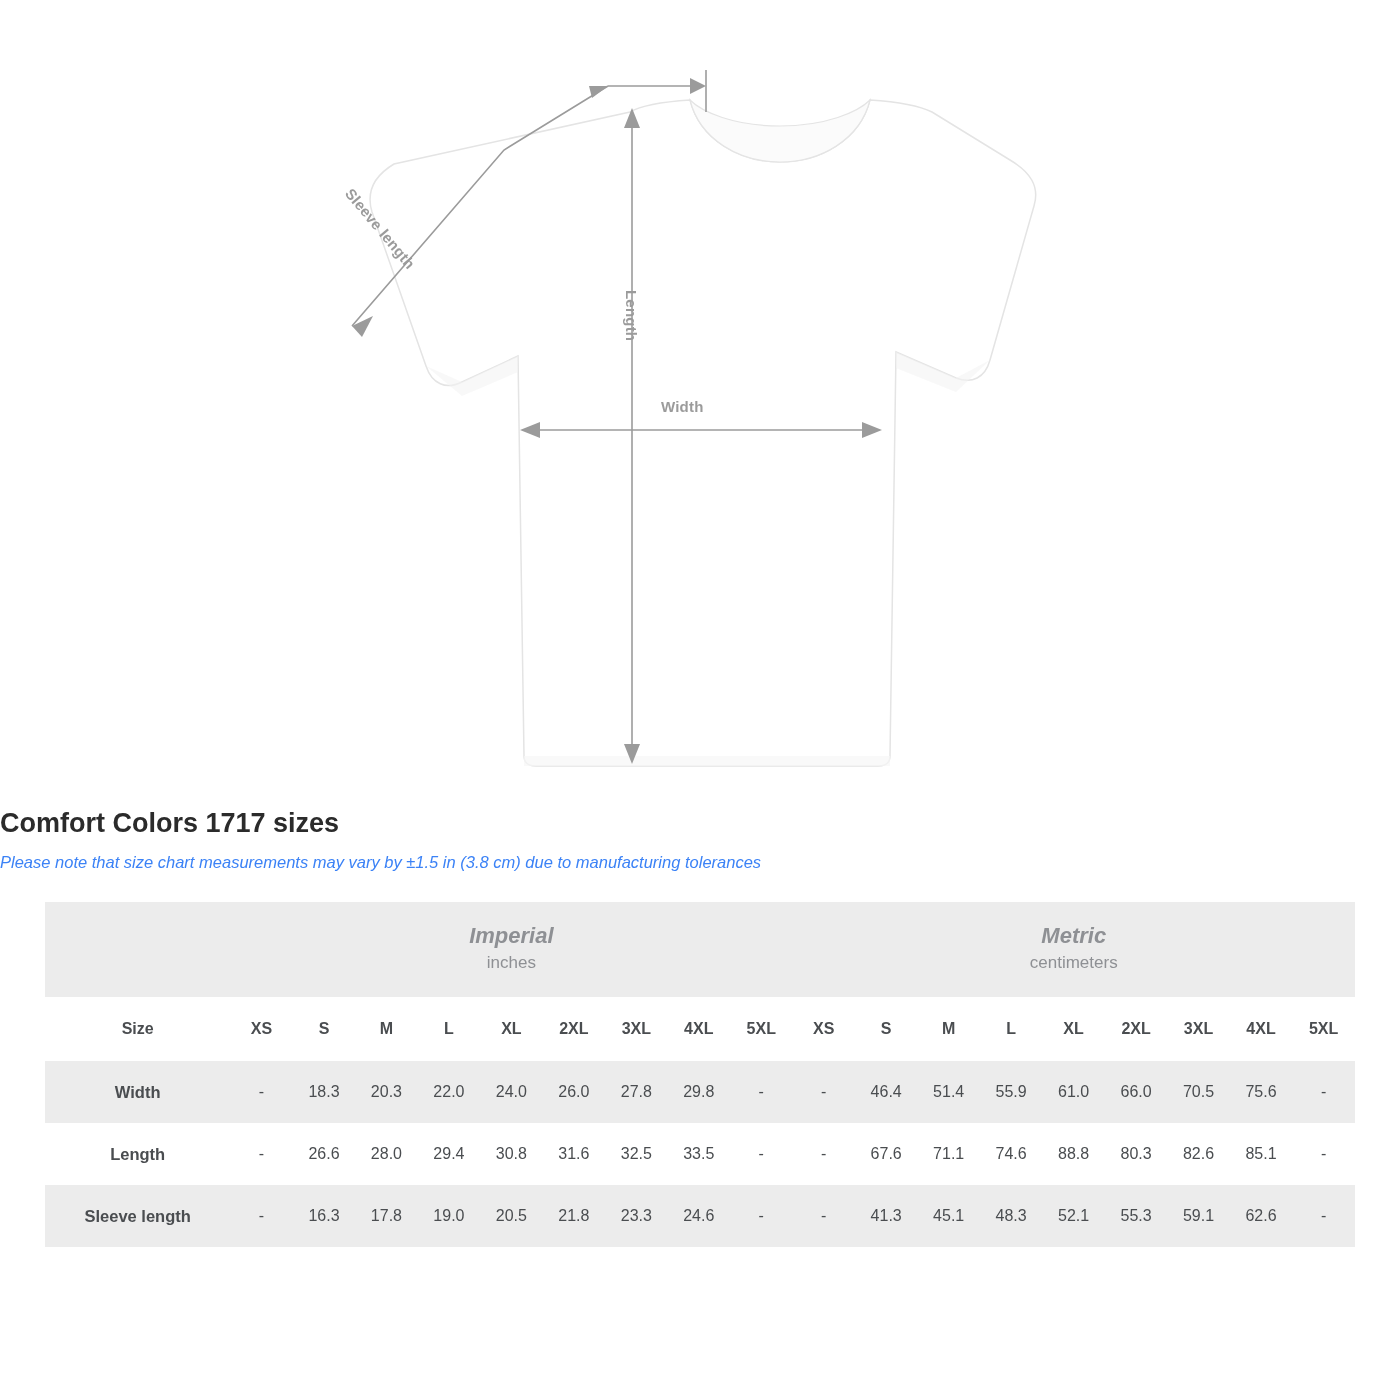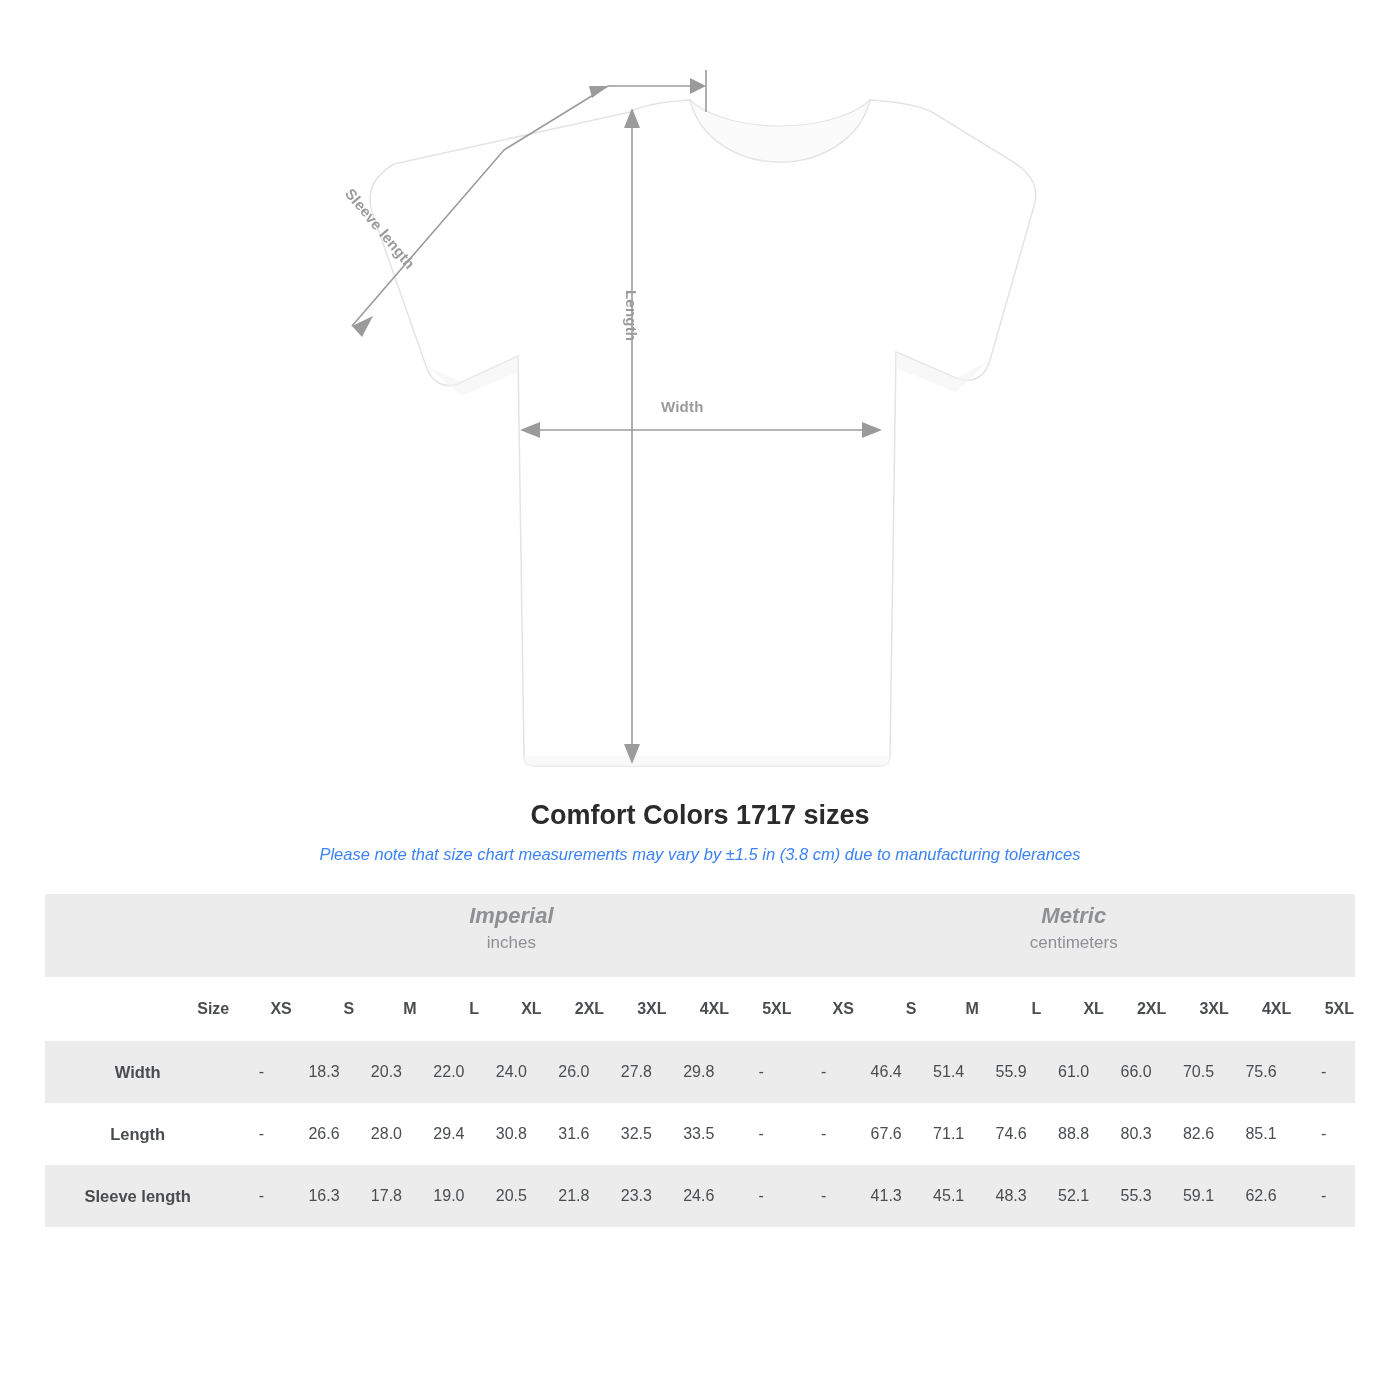--- a/index.html
+++ b/index.html
@@ -51,21 +51,21 @@
     transform: rotate(90deg);
     transform-origin: left top;
   }
   #label-width {
     left: 661px;
     top: 398px;
   }
 
   
   .title-block {
-    text-align: center;
+    margin-top: 8px;
   }
   .chart-title {
     font-size: 27px;
     font-weight: bold;
     color: #2b2b2b;
     margin: 0 0 14px 0;
   }
   .chart-note {
     font-size: 16.5px;
     font-style: italic;
@@ -83,21 +83,21 @@
     width: 100%;
     table-layout: fixed;
   }
   table.size-table td, table.size-table th {
     border: none;
     text-align: center;
     vertical-align: middle;
   }
   .unit-header-cell {
     background: #ececec;
-    padding: 8px 0 22px 0;
+    padding: 20px 0 22px 0;
   }
   .unit-name {
     font-size: 22px;
     font-weight: bold;
     font-style: italic;
     color: #8e9094;
     line-height: 1.25;
   }
   .unit-sub {
     font-size: 17px;
@@ -107,21 +107,20 @@
   }
   .corner-cell {
     background: #ececec;
   }
   tr.head-row td {
     background: #ffffff;
     font-size: 16px;
     font-weight: bold;
     color: #4a4d50;
     height: 62px;
-    text-align: right;
   }
   tr.head-row td.rowlabel {
     font-weight: bold;
   }
   tr.data-row td {
     height: 60px;
     font-size: 16px;
     color: #4a4d50;
   }
   tr.data-row td.rowlabel {

